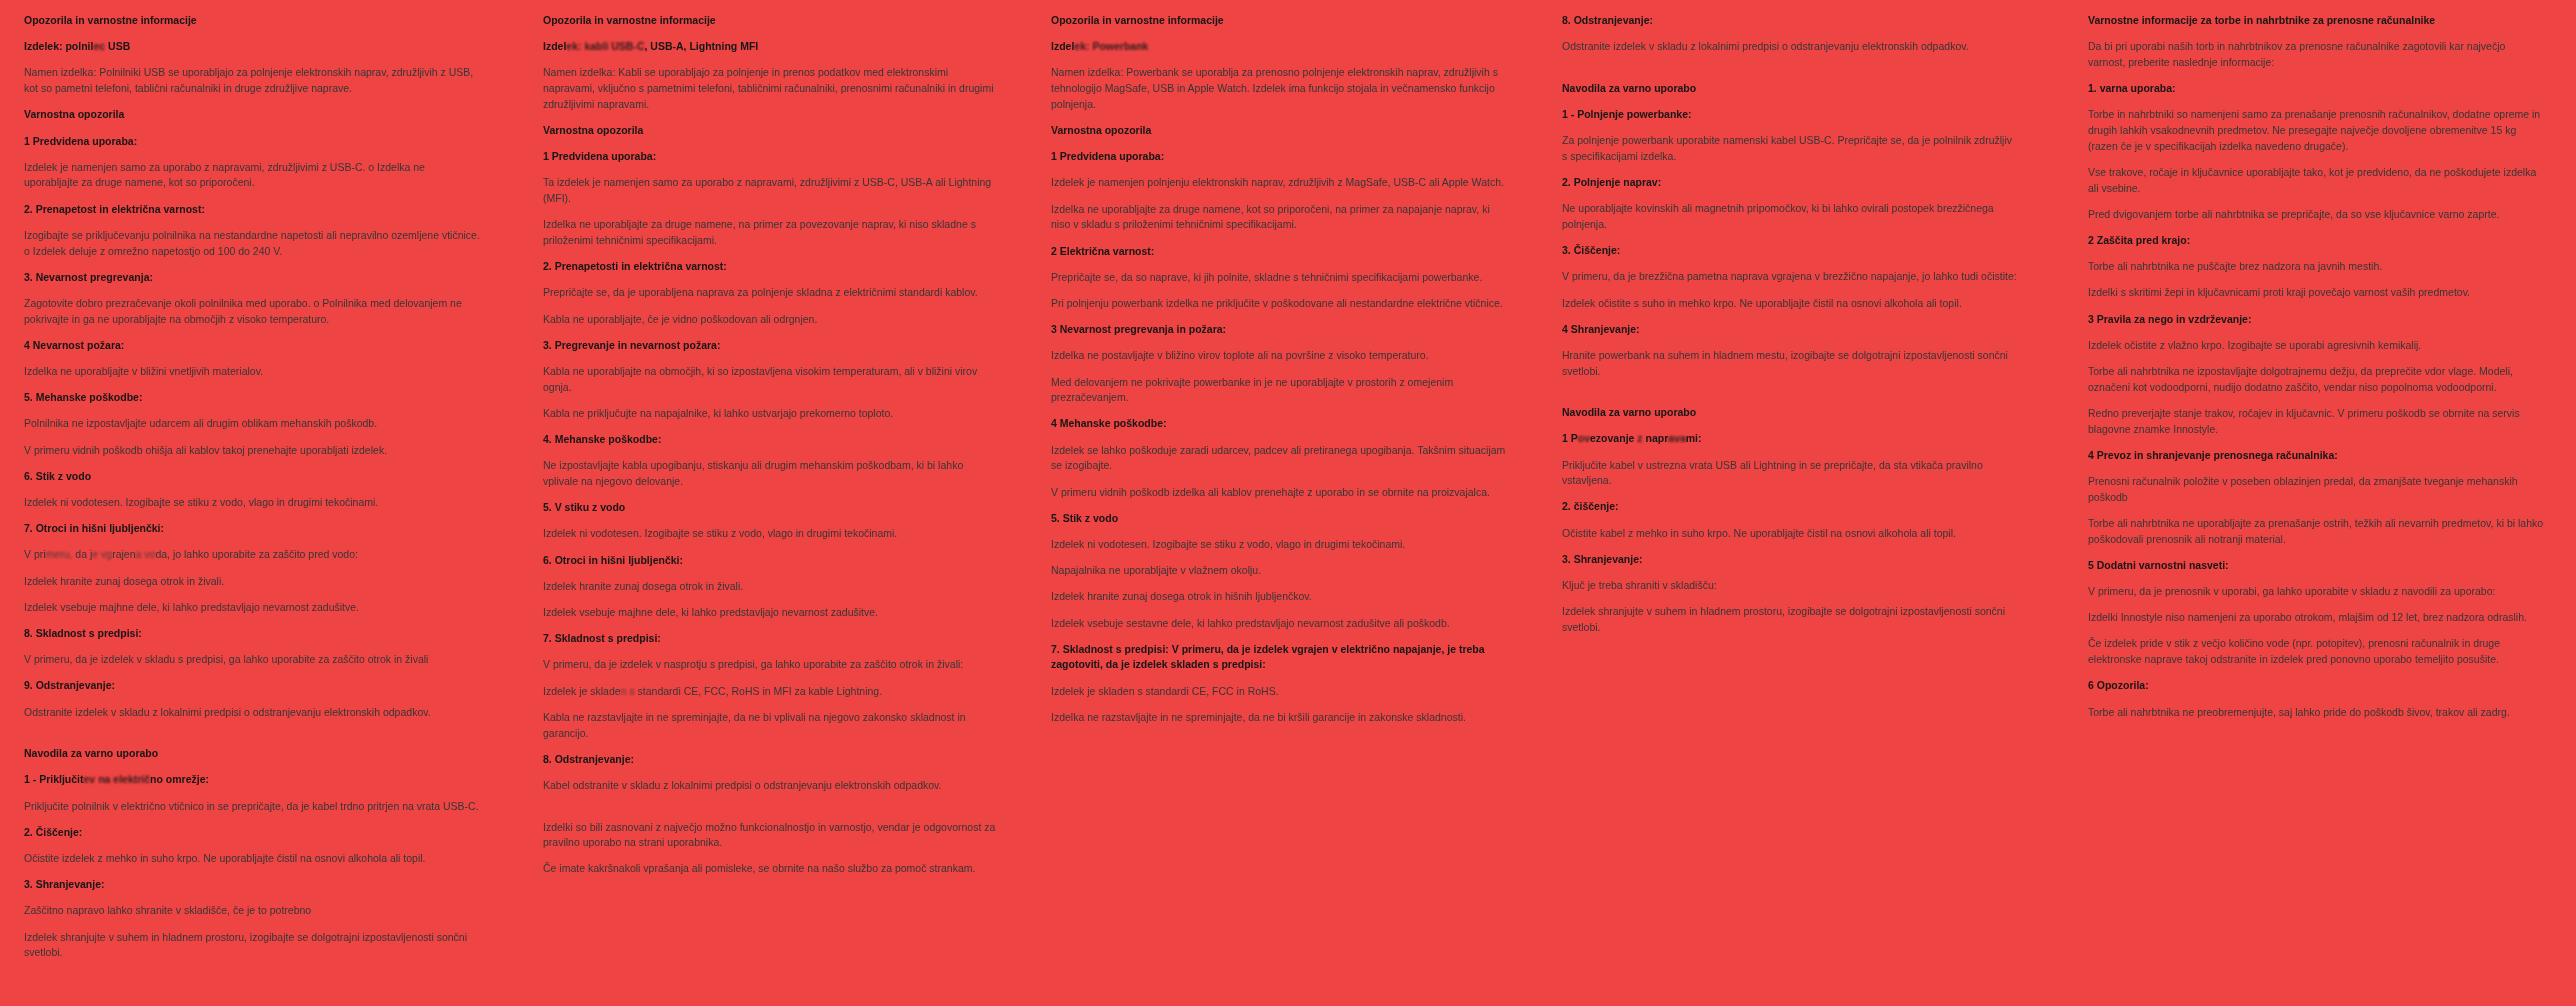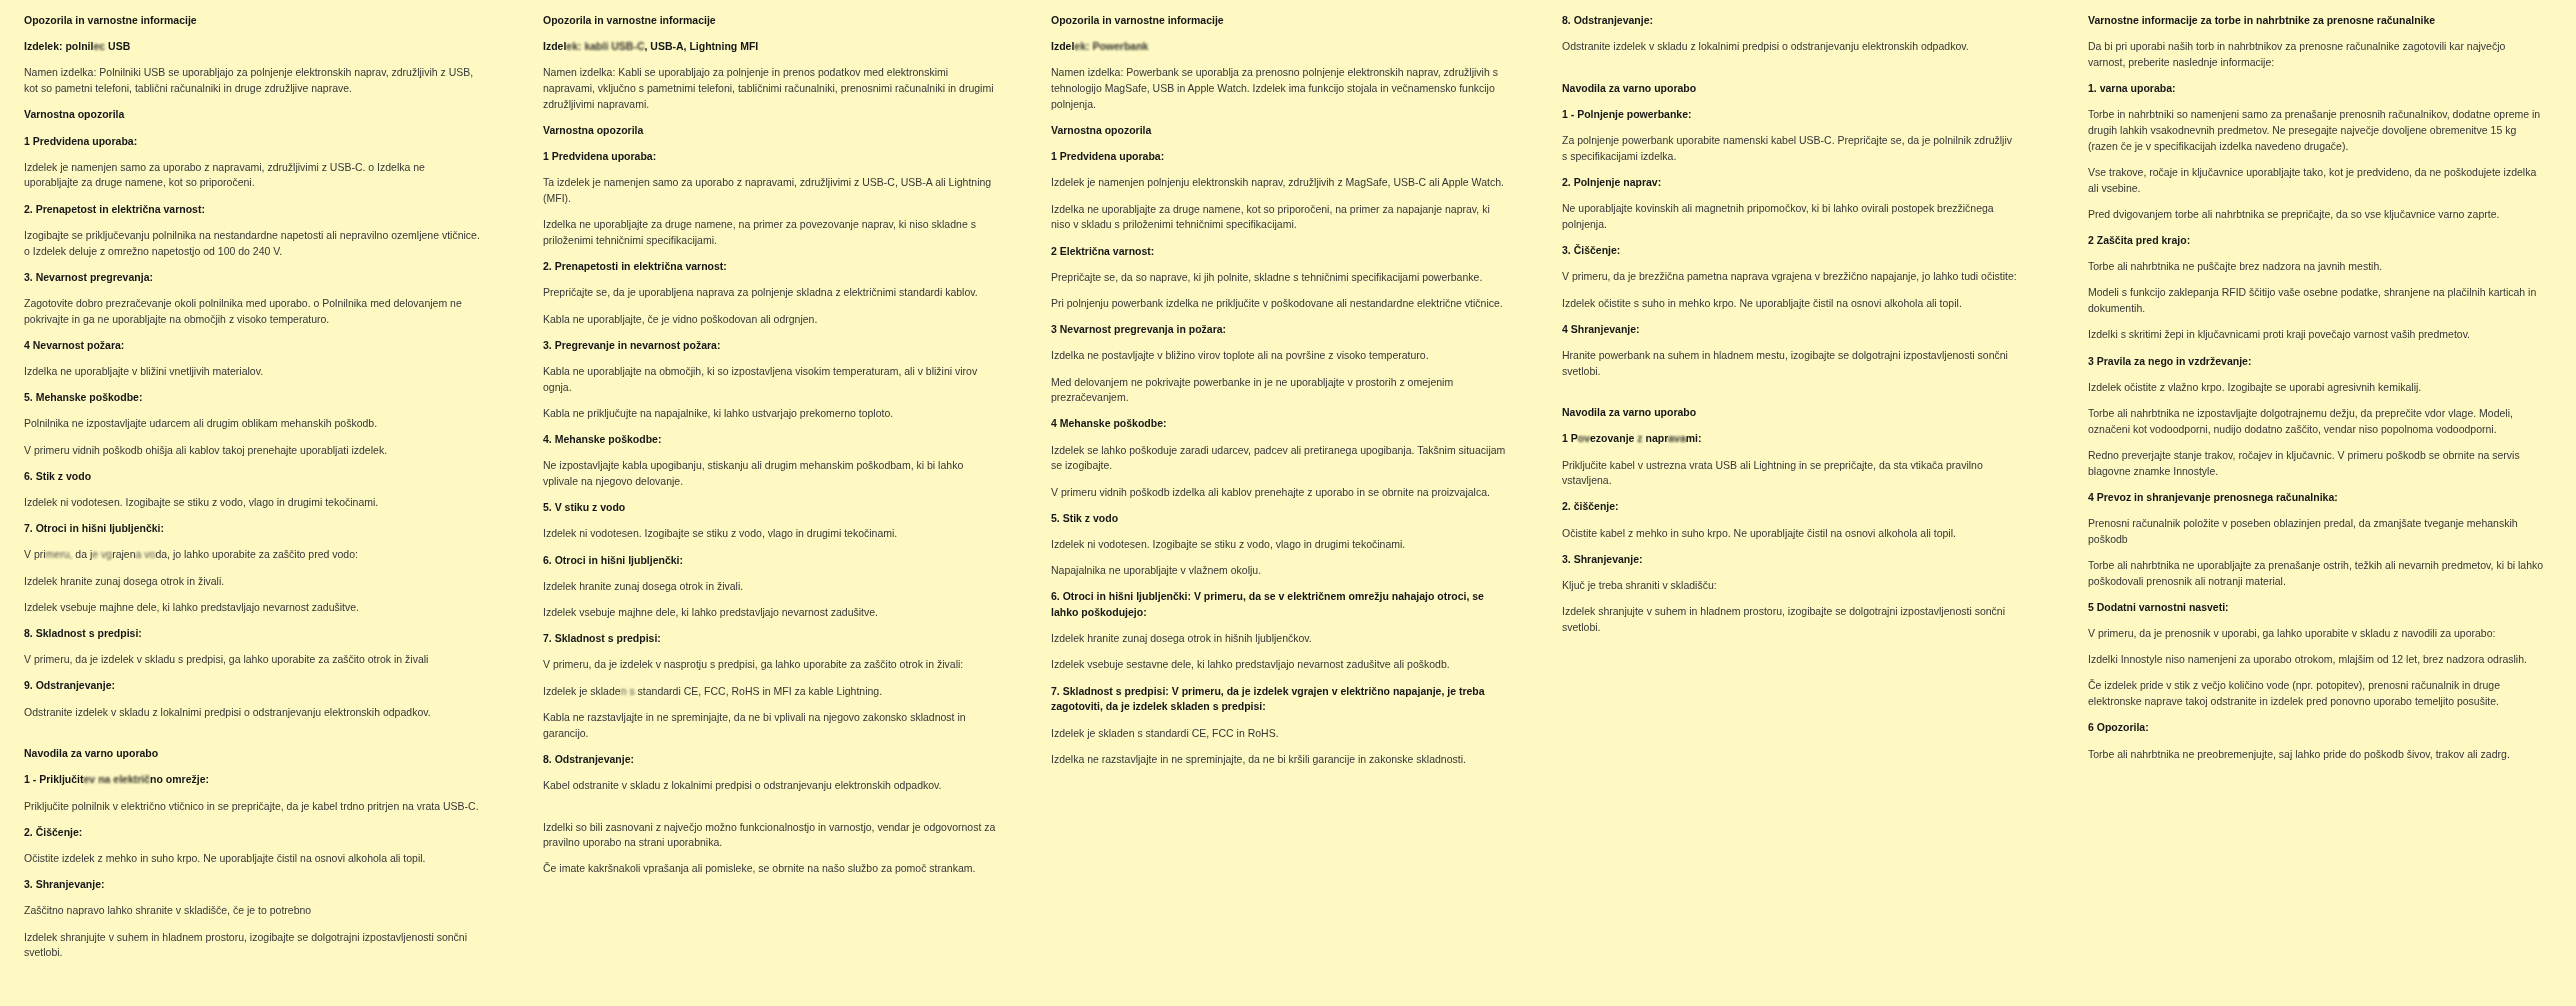--- a/index.html
+++ b/index.html
@@ -11,21 +11,21 @@
     width: 2576px;
     height: 1006px;
     font-family: "Liberation Sans", sans-serif;
     color: #333333;
     overflow: hidden;
   }
   .page {
     position: relative;
     width: 2576px;
     height: 1006px;
-    background: #fef9c3;
+    background: #ef4444;
   }
   .col {
     position: absolute;
     top: 13px;
     width: 456px;
     font-size: 10.5px;
     line-height: 15.7px;
   }
   .col-1 { left: 24px; }
   .col-2 { left: 543px; }
@@ -134,21 +134,20 @@
       <div class="p"><span>Pri polnjenju powerbank izdelka ne priključite v poškodovane ali nestandardne električne vtičnice.</span></div>
       <div class="h"><span>3 Nevarnost pregrevanja in požara:</span></div>
       <div class="p"><span>Izdelka ne postavljajte v bližino virov toplote ali na površine z visoko temperaturo.</span></div>
       <div class="p"><span>Med delovanjem ne pokrivajte powerbanke in je ne uporabljajte v prostorih z omejenim prezračevanjem.</span></div>
       <div class="h"><span>4 Mehanske poškodbe:</span></div>
       <div class="p"><span>Izdelek se lahko poškoduje zaradi udarcev, padcev ali pretiranega upogibanja. Takšnim situacijam se izogibajte.</span></div>
       <div class="p"><span>V primeru vidnih poškodb izdelka ali kablov prenehajte z uporabo in se obrnite na proizvajalca.</span></div>
       <div class="h"><span>5. Stik z vodo</span></div>
       <div class="p"><span>Izdelek ni vodotesen. Izogibajte se stiku z vodo, vlago in drugimi tekočinami.</span></div>
       <div class="p"><span>Napajalnika ne uporabljajte v vlažnem okolju.</span></div>
-      <div class="h"><span>6. Otroci in hišni ljubljenčki: V primeru, da se v električnem omrežju nahajajo otroci, se lahko poškodujejo:</span></div>
       <div class="p"><span>Izdelek hranite zunaj dosega otrok in hišnih ljubljenčkov.</span></div>
       <div class="p"><span>Izdelek vsebuje sestavne dele, ki lahko predstavljajo nevarnost zadušitve ali poškodb.</span></div>
       <div class="h"><span>7. Skladnost s predpisi: V primeru, da je izdelek vgrajen v električno napajanje, je treba zagotoviti, da je izdelek skladen s predpisi:</span></div>
       <div class="p"><span>Izdelek je skladen s standardi CE, FCC in RoHS.</span></div>
       <div class="p"><span>Izdelka ne razstavljajte in ne spreminjajte, da ne bi kršili garancije in zakonske skladnosti.</span></div>
     </div>
   <div class="col col-4">
       <div class="h"><span>8. Odstranjevanje:</span></div>
       <div class="p"><span>Odstranite izdelek v skladu z lokalnimi predpisi o odstranjevanju elektronskih odpadkov.</span></div>
       <div class="gap"></div>
@@ -174,21 +173,20 @@
     </div>
   <div class="col col-5">
       <div class="h"><span>Varnostne informacije za torbe in nahrbtnike za prenosne računalnike</span></div>
       <div class="p"><span>Da bi pri uporabi naših torb in nahrbtnikov za prenosne računalnike zagotovili kar največjo varnost, preberite naslednje informacije:</span></div>
       <div class="h"><span>1. varna uporaba:</span></div>
       <div class="p"><span>Torbe in nahrbtniki so namenjeni samo za prenašanje prenosnih računalnikov, dodatne opreme in drugih lahkih vsakodnevnih predmetov. Ne presegajte največje dovoljene obremenitve 15 kg (razen če je v specifikacijah izdelka navedeno drugače).</span></div>
       <div class="p"><span>Vse trakove, ročaje in ključavnice uporabljajte tako, kot je predvideno, da ne poškodujete izdelka ali vsebine.</span></div>
       <div class="p"><span>Pred dvigovanjem torbe ali nahrbtnika se prepričajte, da so vse ključavnice varno zaprte.</span></div>
       <div class="h"><span>2 Zaščita pred krajo:</span></div>
       <div class="p"><span>Torbe ali nahrbtnika ne puščajte brez nadzora na javnih mestih.</span></div>
-      <div class="p"><span>Modeli s funkcijo zaklepanja RFID ščitijo vaše osebne podatke, shranjene na plačilnih karticah in dokumentih.</span></div>
       <div class="p"><span>Izdelki s skritimi žepi in ključavnicami proti kraji povečajo varnost vaših predmetov.</span></div>
       <div class="h"><span>3 Pravila za nego in vzdrževanje:</span></div>
       <div class="p"><span>Izdelek očistite z vlažno krpo. Izogibajte se uporabi agresivnih kemikalij.</span></div>
       <div class="p"><span>Torbe ali nahrbtnika ne izpostavljajte dolgotrajnemu dežju, da preprečite vdor vlage. Modeli, označeni kot vodoodporni, nudijo dodatno zaščito, vendar niso popolnoma vodoodporni.</span></div>
       <div class="p"><span>Redno preverjajte stanje trakov, ročajev in ključavnic. V primeru poškodb se obrnite na servis blagovne znamke Innostyle.</span></div>
       <div class="h"><span>4 Prevoz in shranjevanje prenosnega računalnika:</span></div>
       <div class="p"><span>Prenosni računalnik položite v poseben oblazinjen predal, da zmanjšate tveganje mehanskih poškodb</span></div>
       <div class="p"><span>Torbe ali nahrbtnika ne uporabljajte za prenašanje ostrih, težkih ali nevarnih predmetov, ki bi lahko poškodovali prenosnik ali notranji material.</span></div>
       <div class="h"><span>5 Dodatni varnostni nasveti:</span></div>
       <div class="p"><span>V primeru, da je prenosnik v uporabi, ga lahko uporabite v skladu z navodili za uporabo:</span></div>

